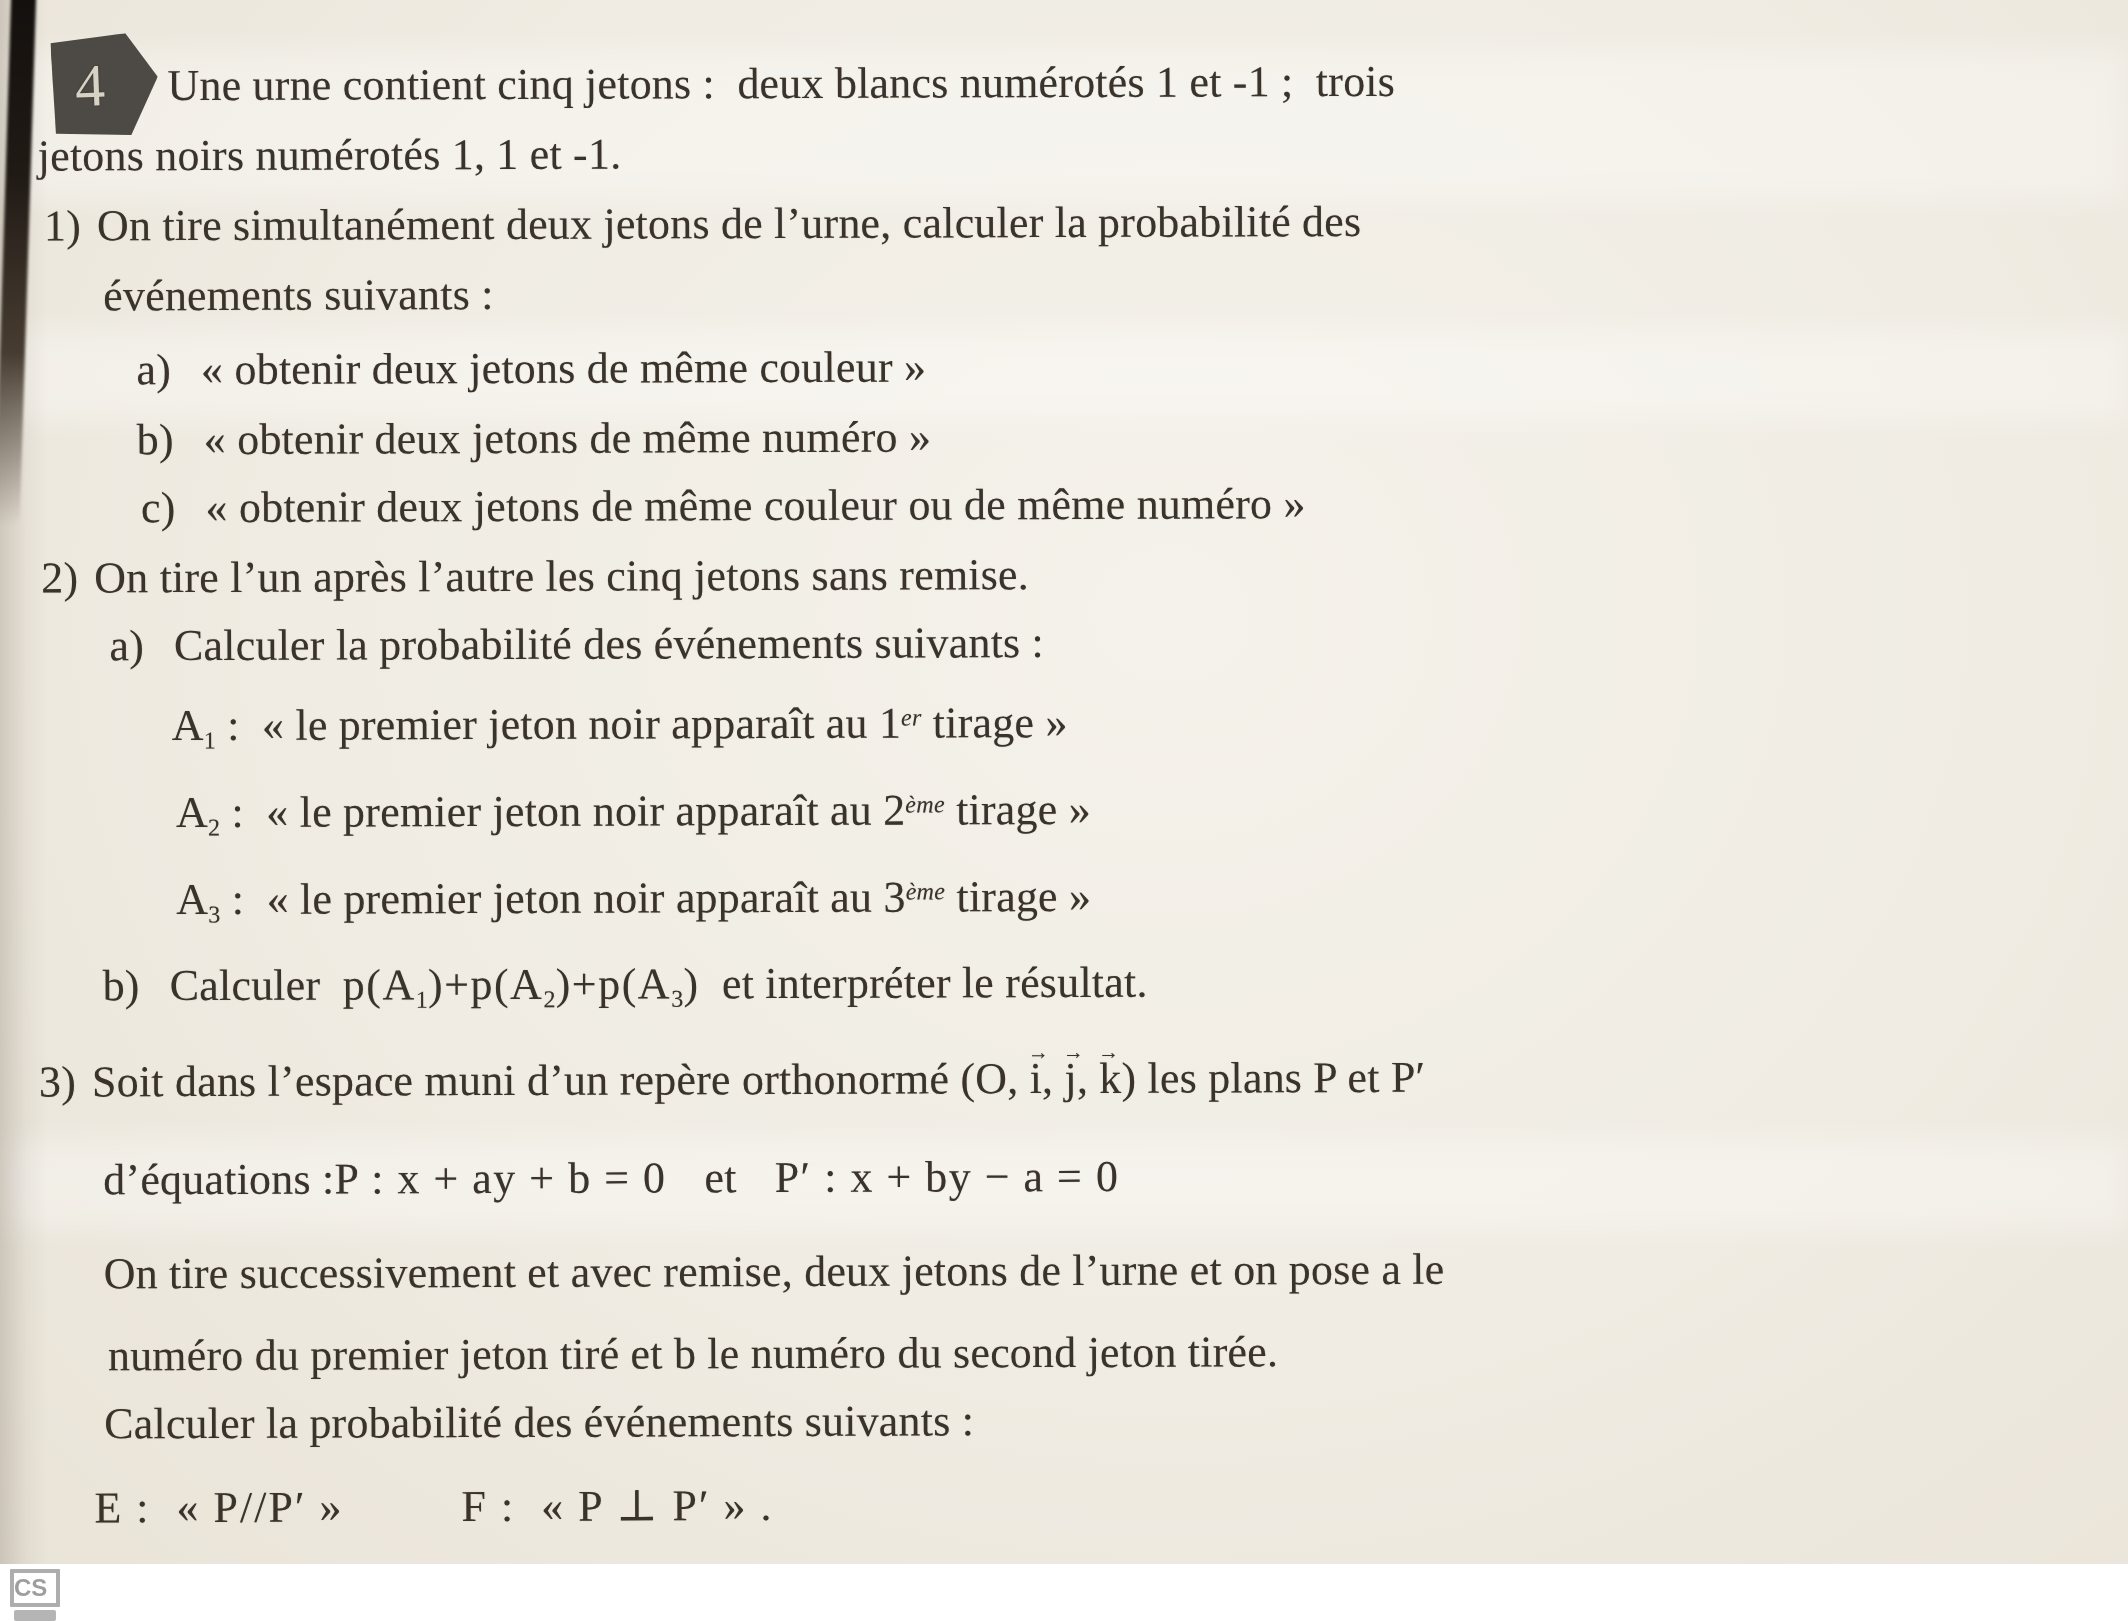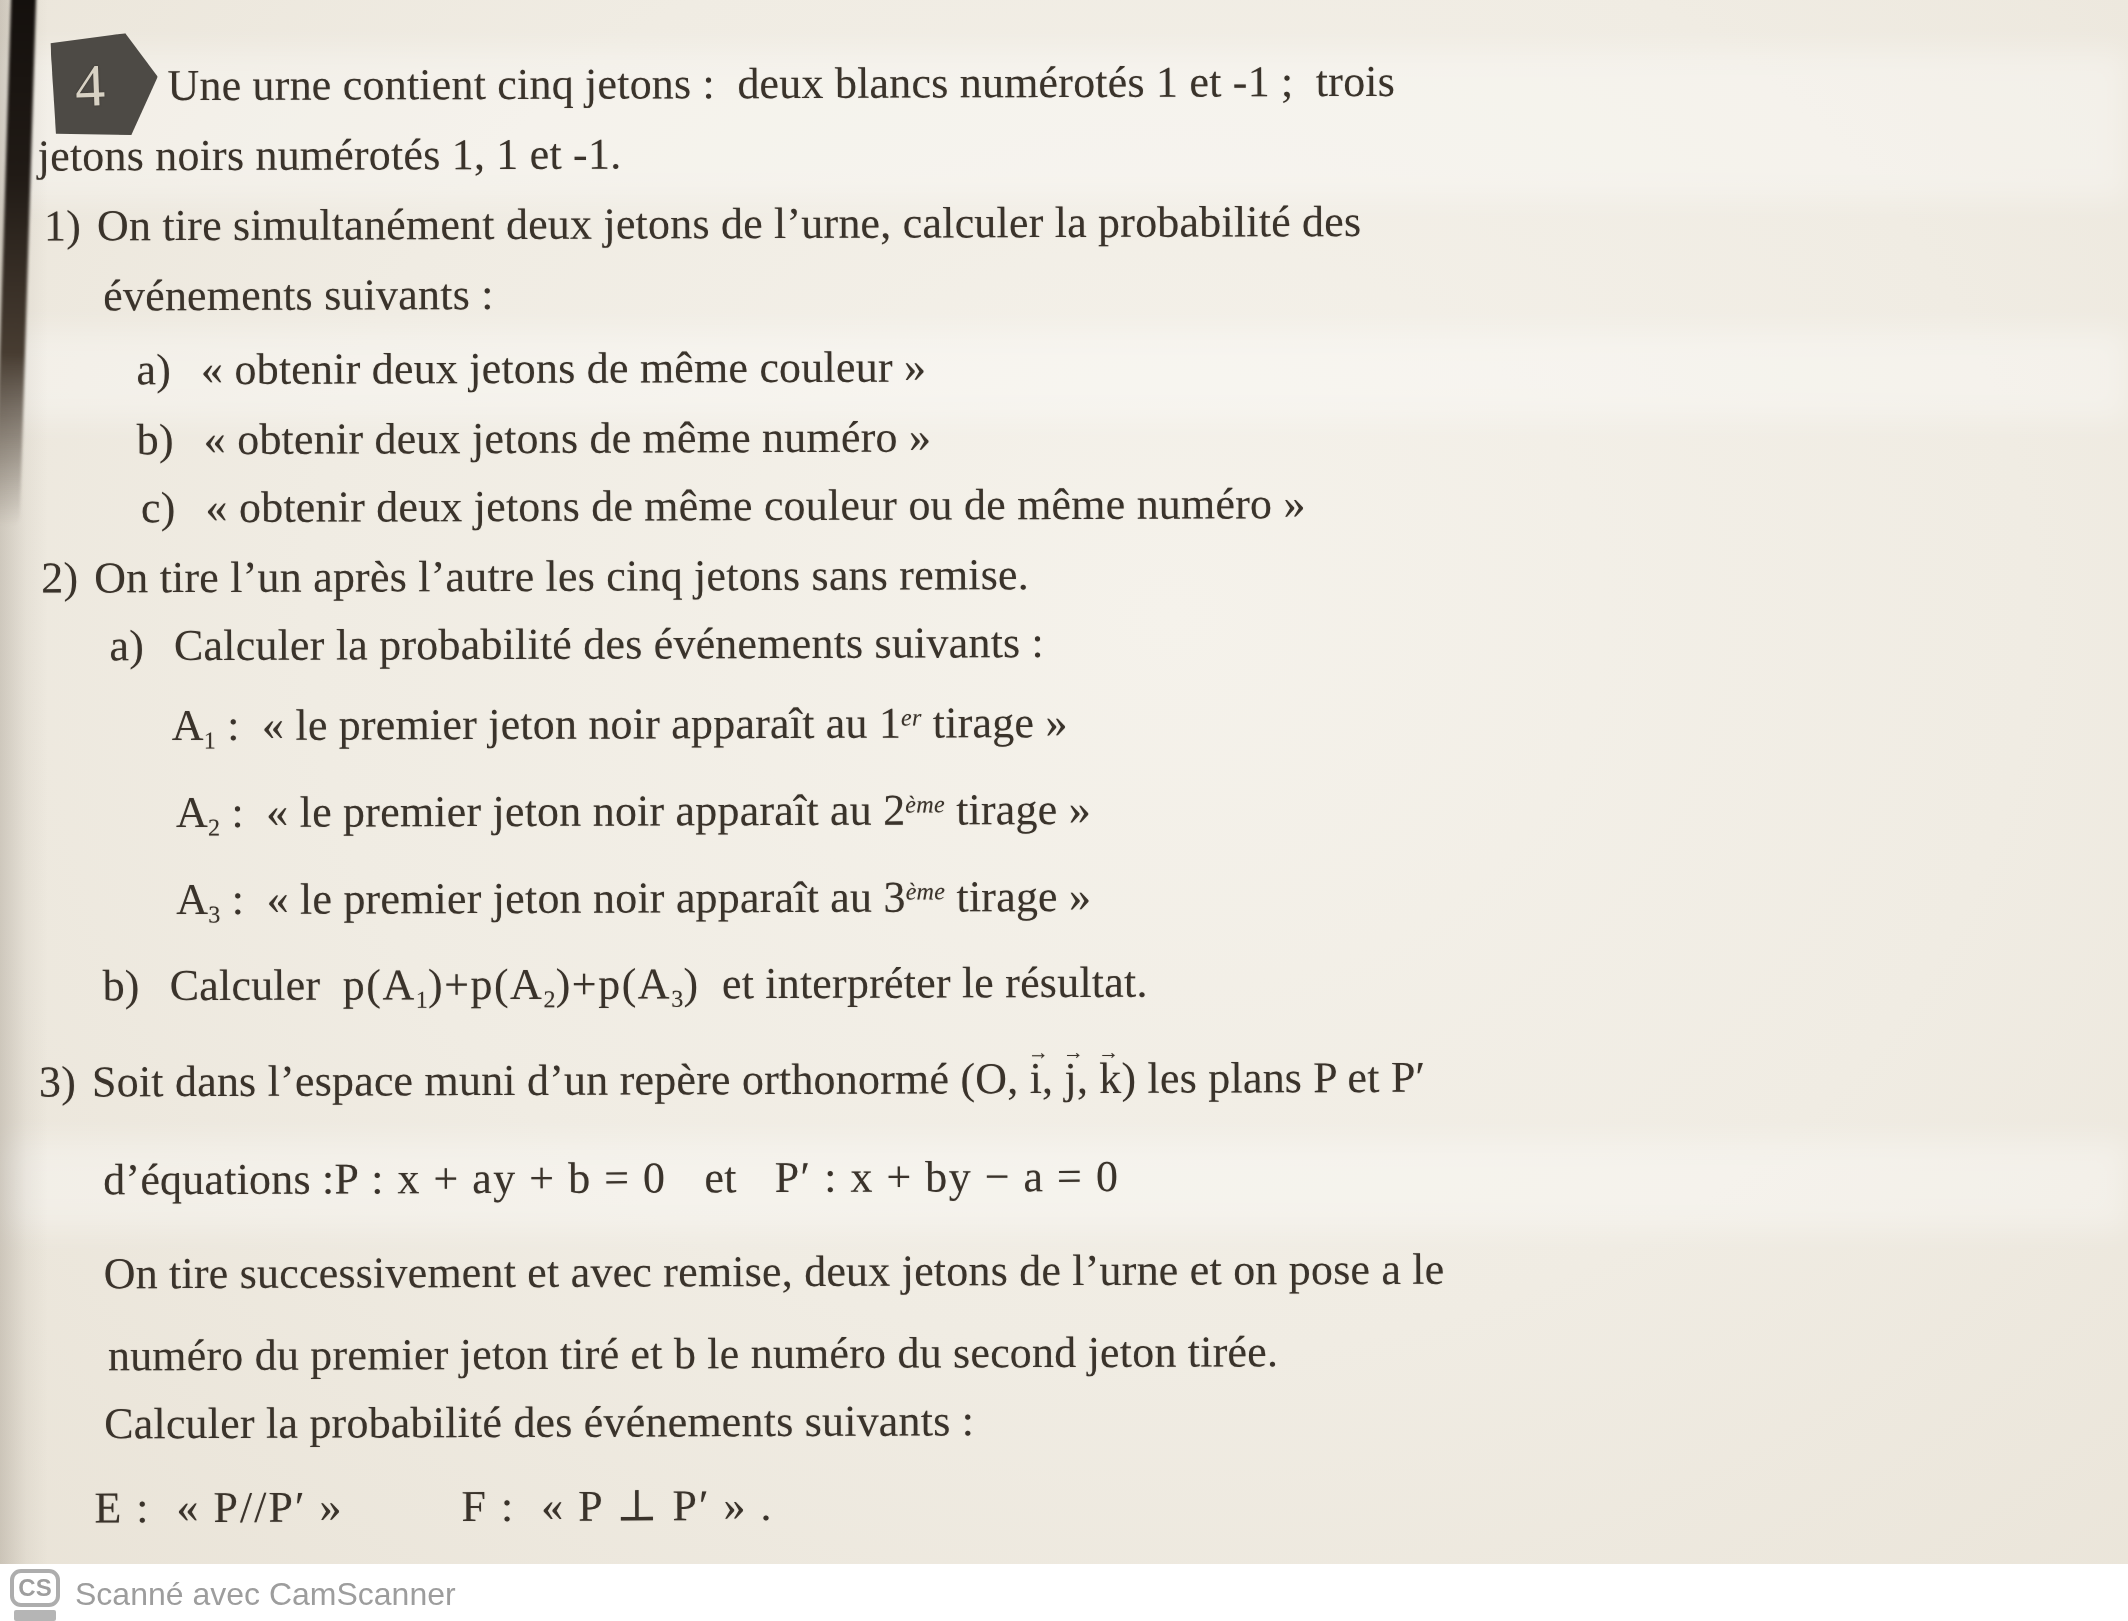--- a/index.html
+++ b/index.html
@@ -72,22 +72,22 @@
     width: 100%; text-align: center;
     font-size: 0.48em; letter-spacing: 0;
   }
 
   
   .wm-strip { position: absolute; left: 0; top: 1564px; width: 100%; height: 57px; background: #ffffff; }
   .wm { position: absolute; left: 10px; top: 1569px; display: flex; align-items: flex-start; gap: 15px;
         font-family: "Liberation Sans", "DejaVu Sans", sans-serif; }
   .wm-icon-wrap { display: flex; flex-direction: column; align-items: center; }
   .wm-icon {
-    width: 42px; height: 30px; border: 4px solid #adadad; border-radius: 11px;
-    color: #9e9e9e; font-weight: bold; font-size: 24px; line-height: 30px; text-align: center;
+    width: 42px; height: 30px; border: 4px solid #adadad; border-radius: 1px;
+    color: #9e9e9e; font-weight: bold; font-size: 24px; line-height: 30px; text-align: left;
   }
   .wm-bar { width: 42px; height: 11px; background: #b5b5b5; border-radius: 2px; margin-top: 3px; }
   .wm-text { color: #9d9d9d; font-size: 32px; line-height: 50px; }
 </style>
 </head>
 <body>
 
 <div class="doc">
 
   <div class="band" style="top:50px;height:150px"></div>
@@ -142,16 +142,15 @@
     <div class="line ef" style="top:1480px;left:92px"><span>E :  « P//P′ »</span><span class="ef-f">F :  « P ⊥ P′ » .</span></div>
 
   </div>
 
   <div class="wm-strip"></div>
   <div class="wm">
     <span class="wm-icon-wrap">
       <span class="wm-icon">CS</span>
       <span class="wm-bar"></span>
     </span>
-    <span class="wm-text">Scanné avec CamScanner</span>
   </div>
 
 </div>
 
 </body></html>

